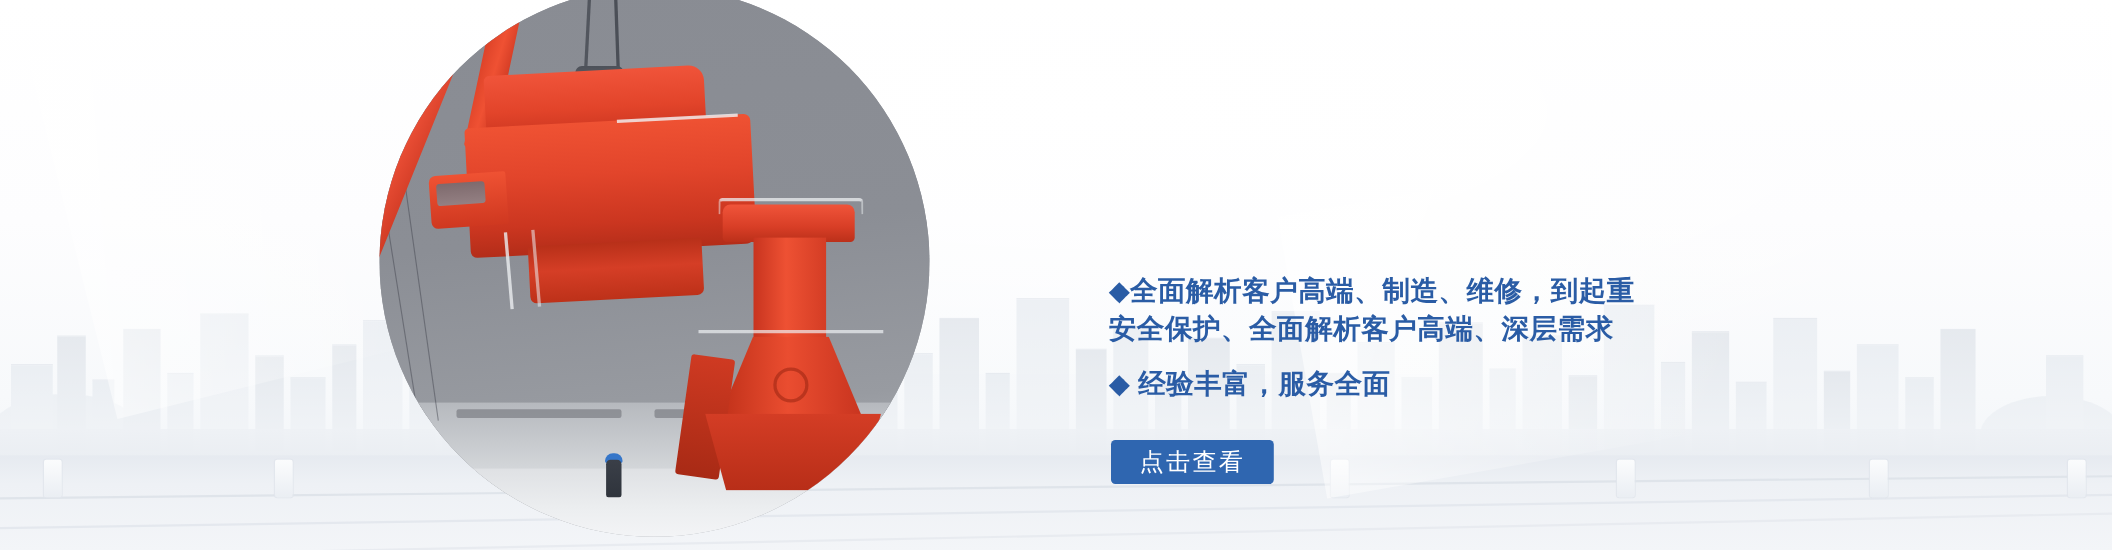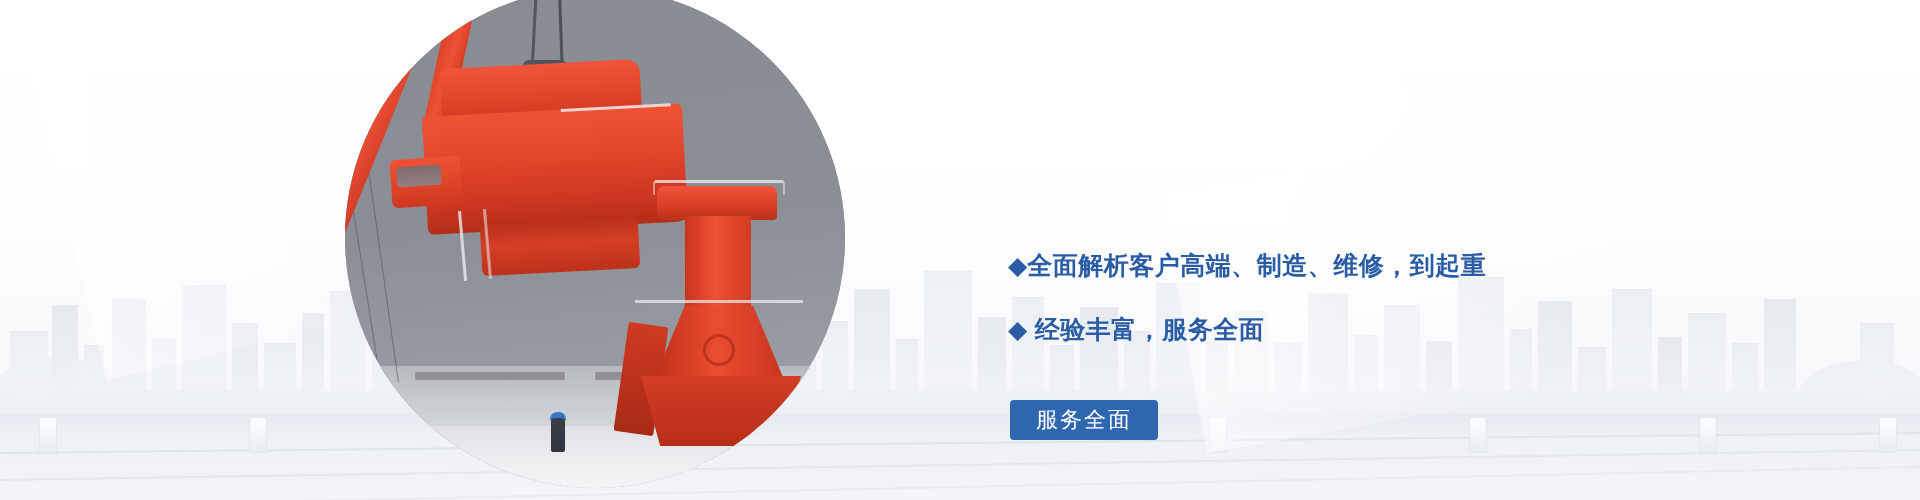--- a/index.html
+++ b/index.html
@@ -367,21 +367,21 @@
   .point-block {
     color: #2a5ca5;
     font-weight: 700;
     font-size: 25px;
     line-height: 34px;
     letter-spacing: 0.5px;
     white-space: nowrap;
   }
   .point-block .diamond-mark { letter-spacing: 0px; }
   .point-block.second {
-    margin-top: 30px;
+    margin-top: 16px;
   }
 
   .cta {
     position: absolute;
     left: 2px;
     top: 400px;
     width: 148px;
     height: 40px;
     background: #2f66b0;
     border: 0;
@@ -521,27 +521,28 @@
   <div class="content">
 
 
 
     <div class="points">
 
       <div class="point-block">
         <div>
           <span class="diamond-mark">◆</span><span>全面解析客户高端、制造、维修，到起重</span>
         </div>
+        <div>安全保护、全面解析客户高端、深层需求</div>
       </div>
 
       <div class="point-block second">
         <div>
           <span class="diamond-mark">◆</span>&nbsp;<span>经验丰富，服务全面</span>
         </div>
       </div>
 
     </div>
 
-    <button class="cta">服务全面</button>
+    <button class="cta">点击查看</button>
 
   </div>
 
 </div>
 
 </body></html>

